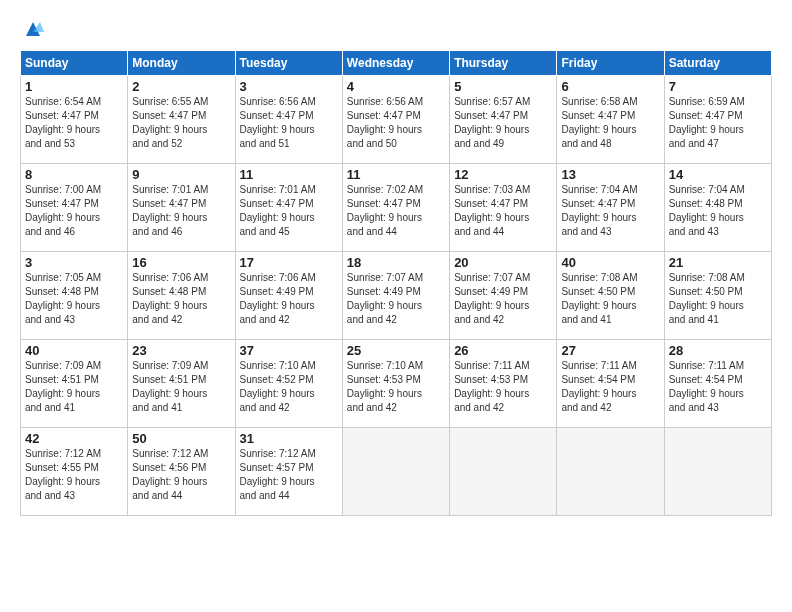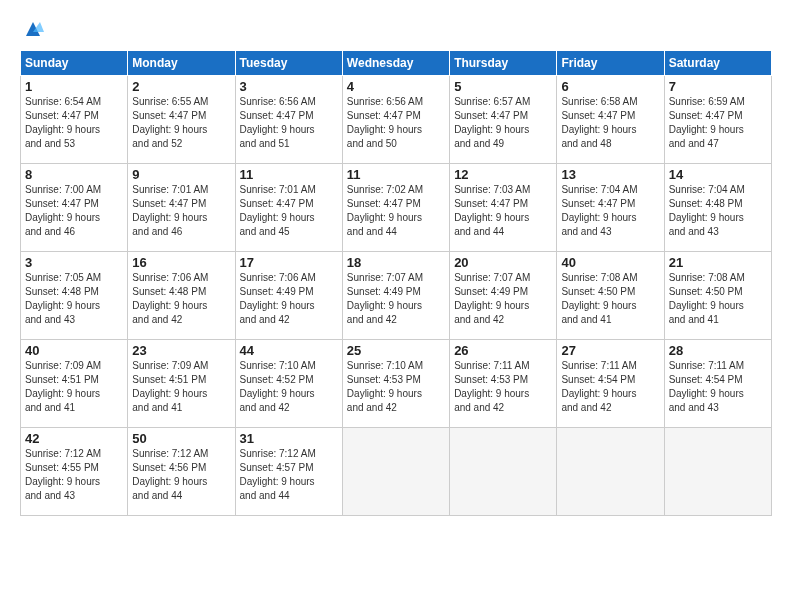--- a/index.html
+++ b/index.html
@@ -215,21 +215,21 @@
         <tr>
           <td>
             <span class="day-num">40</span>
             <div class="day-info">Sunrise: 7:09 AM<br>Sunset: 4:51 PM<br>Daylight: 9 hours<br>and and 41</div>
           </td>
           <td>
             <span class="day-num">23</span>
             <div class="day-info">Sunrise: 7:09 AM<br>Sunset: 4:51 PM<br>Daylight: 9 hours<br>and and 41</div>
           </td>
           <td>
-            <span class="day-num">44</span>
+            <span class="day-num">37</span>
             <div class="day-info">Sunrise: 7:10 AM<br>Sunset: 4:52 PM<br>Daylight: 9 hours<br>and and 42</div>
           </td>
           <td>
             <span class="day-num">25</span>
             <div class="day-info">Sunrise: 7:10 AM<br>Sunset: 4:53 PM<br>Daylight: 9 hours<br>and and 42</div>
           </td>
           <td>
             <span class="day-num">26</span>
             <div class="day-info">Sunrise: 7:11 AM<br>Sunset: 4:53 PM<br>Daylight: 9 hours<br>and and 42</div>
           </td>

